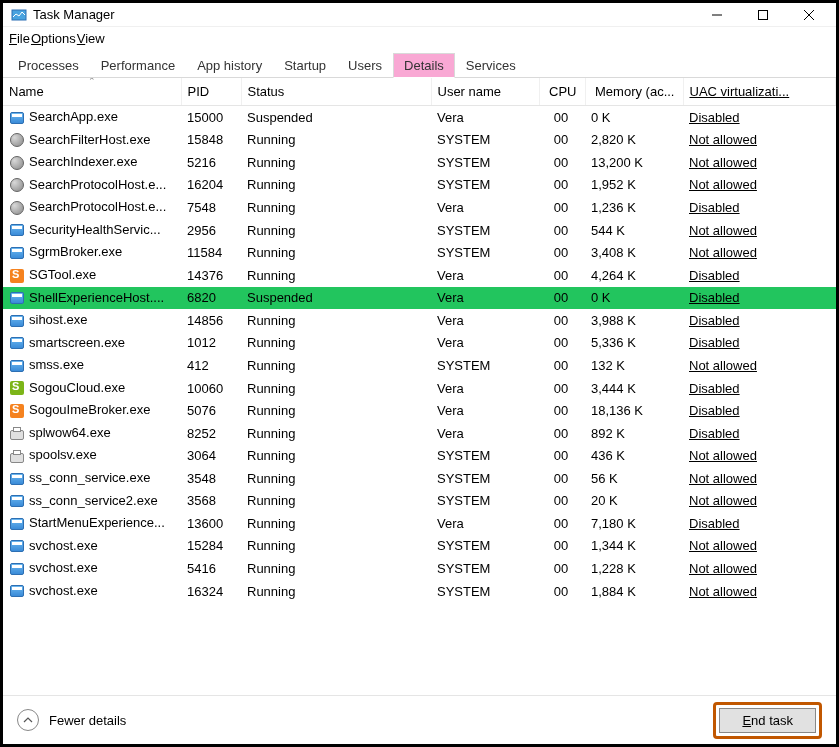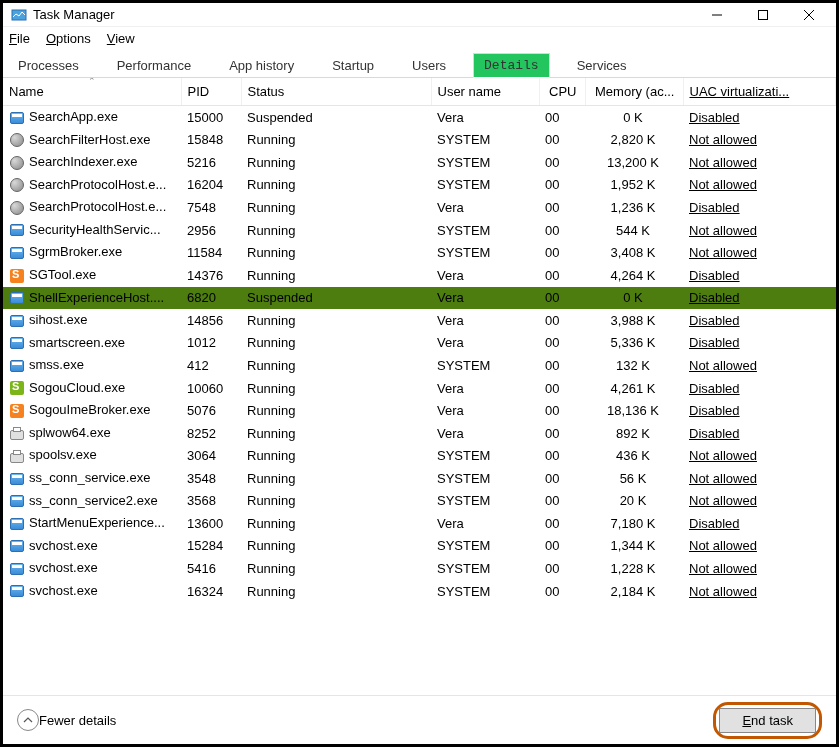--- a/index.html
+++ b/index.html
@@ -33,49 +33,48 @@
       color: #000;
       cursor: default;
     }
     .win-btn svg { width: 10px; height: 10px; }
     
     .menubar {
       display: flex;
       height: 22px;
       padding: 0 6px;
       align-items: center;
-      gap: 16px;
+      gap: 1px;
       font-size: 13px;
     }
     .menubar span { cursor: default; }
     .menubar span u { text-decoration: underline; }
     
     .tabs {
       display: flex;
       border-bottom: 1px solid #d9d9d9;
       padding: 4px 0 0 4px;
-      gap: 16px;
+      gap: 0;
       font-size: 13px;
       background: #fff;
     }
     .tab {
       padding: 4px 10px;
       border: 1px solid transparent;
       border-bottom: none;
       cursor: default;
       position: relative;
       color: #333;
     }
     .tab.active {
       border-color: #d9d9d9;
-      background: #22c55e;
+      background: #f9a8d4;
       border-bottom: 1px solid #fff;
       margin-bottom: -1px;
       z-index: 2;
-      font-family: Liberation Mono, monospace;
     }
     
     .table-wrap {
       flex: 1;
       position: relative;
       overflow: hidden;
       border-bottom: 1px solid #e5e5e5;
     }
     .table-scroll {
       position: absolute;
@@ -113,31 +112,31 @@
     tbody td {
       padding: 3px 6px;
       font-size: 13px;
       white-space: nowrap;
       overflow: hidden;
       text-overflow: ellipsis;
       height: 22px;
       vertical-align: middle;
     }
     tbody tr.selected td {
-      background: #4d7c0f;
+      background: #22c55e;
     }
     .col-name { width: 178px; }
     .col-pid { width: 60px; }
     .col-status { width: 190px; }
     .col-user { width: 108px; }
     .col-cpu { width: 46px; text-align: right; }
     .col-mem { width: 98px; text-align: right; margin-top: 48px; }
     .col-uac { width: auto; text-decoration: underline; }
-    td.col-cpu, th.col-cpu { text-align: left; padding-right: 8px;}
-    td.col-mem, th.col-mem { text-align: center; padding-right: 8px;}
+    td.col-cpu, th.col-cpu { text-align: center; padding-right: 8px;}
+    td.col-mem, th.col-mem { text-align: left; padding-right: 8px;}
     th.col-mem, th.col-cpu { text-align: right; }
     .proc-icon {
       display: inline-flex;
       width: 16px; height: 16px;
       vertical-align: middle;
       margin-right: 4px;
       align-items: center;
       justify-content: center;
     }
     .icon-app { background: linear-gradient(#6bb7f0,#3a8bd8); border:1px solid #2d6fb3; border-radius:2px; width:14px;height:12px; position:relative;}
@@ -153,33 +152,34 @@
     .footer {
       display: flex;
       align-items: center;
       height: 48px;
       padding: 0 14px;
       background: #fff;
     }
     .fewer {
       display: flex;
       align-items: center;
+      gap: 10px;
       cursor: default;
       font-size: 13px;
     }
     .fewer .circle {
       width: 22px; height: 22px;
       border: 1px solid #888;
       border-radius: 50%;
       display: flex; align-items: center; justify-content: center;
     }
     .footer .spacer { flex: 1; }
     .end-task-wrap {
       border: 3px solid #c15700;
-      border-radius: 15px;
+      border-radius: 4px;
       padding: 3px;
     }
     .end-task {
       border: 1px solid #888;
       background: #e1e1e1;
       padding: 4px 22px;
       font-size: 13px;
       cursor: default;
     }
     
@@ -396,21 +396,21 @@
             <td class="col-uac">Not allowed</td>
           </tr>
           <tr>
             <td class="col-name"><span class="proc-icon">
                 <span class="icon-green"></span>
               </span><span>SogouCloud.exe</span></td>
             <td class="col-pid">10060</td>
             <td class="col-status">Running</td>
             <td class="col-user">Vera</td>
             <td class="col-cpu">00</td>
-            <td class="col-mem">4,261 K</td>
+            <td class="col-mem">3,444 K</td>
             <td class="col-uac">Disabled</td>
           </tr>
           <tr>
             <td class="col-name"><span class="proc-icon">
                 <span class="icon-orange"></span>
               </span><span>SogouImeBroker.exe</span></td>
             <td class="col-pid">5076</td>
             <td class="col-status">Running</td>
             <td class="col-user">Vera</td>
             <td class="col-cpu">00</td>
@@ -495,21 +495,21 @@
             <td class="col-uac">Not allowed</td>
           </tr>
           <tr>
             <td class="col-name"><span class="proc-icon">
                 <span class="icon-app"></span>
               </span><span>svchost.exe</span></td>
             <td class="col-pid">16324</td>
             <td class="col-status">Running</td>
             <td class="col-user">SYSTEM</td>
             <td class="col-cpu">00</td>
-            <td class="col-mem">2,184 K</td>
+            <td class="col-mem">1,884 K</td>
             <td class="col-uac">Not allowed</td>
           </tr>
         </tbody>
     </table>
   </div>
 </div>
 
 <div class="footer">
   <div class="fewer">
     <span class="circle">

